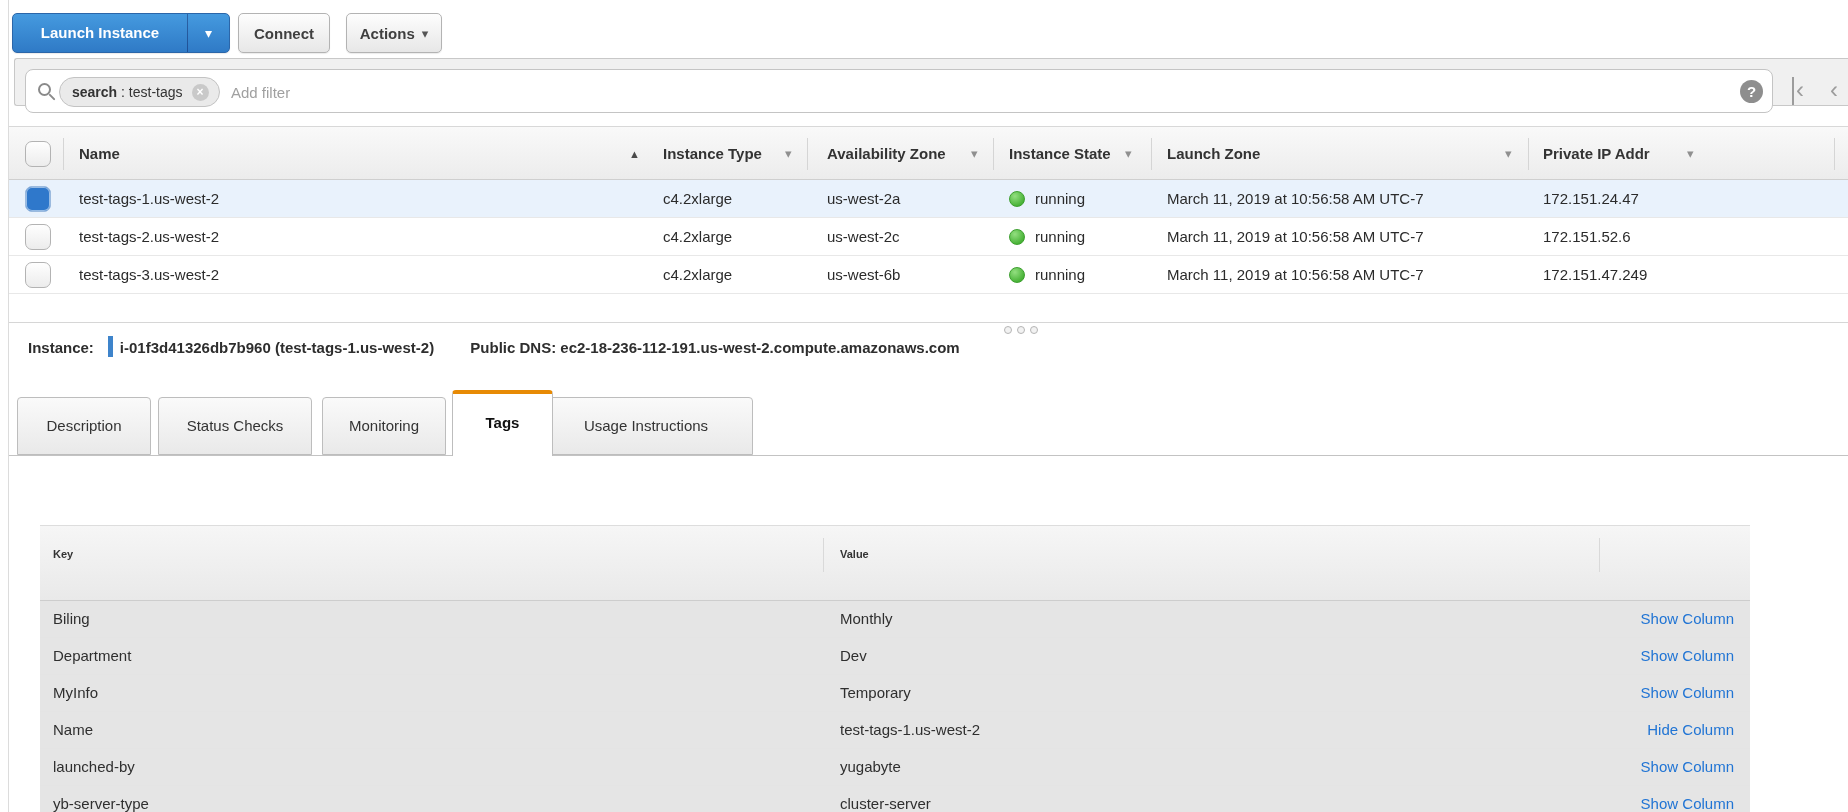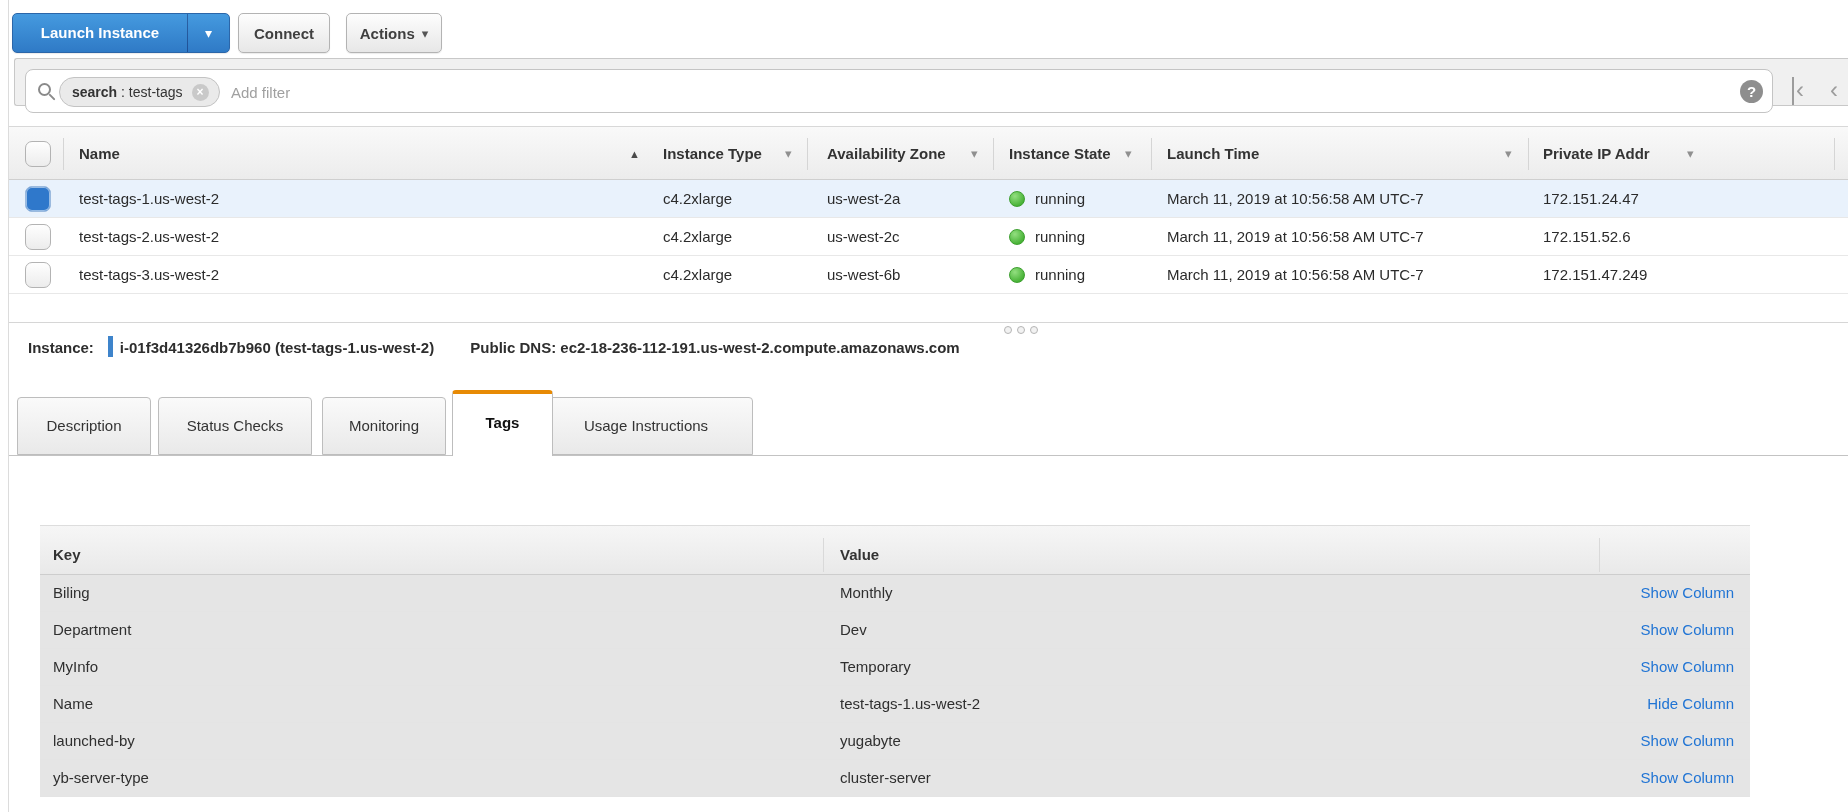--- a/index.html
+++ b/index.html
@@ -103,23 +103,23 @@
     border-bottom:none; font-weight:bold; color:#111; z-index:2; line-height:58px; }
   .tab-desc { left:17px; width:134px; }
   .tab-status { left:158px; width:154px; }
   .tab-mon { left:322px; width:124px; }
   .tab-tags { left:452px; width:101px; }
   .tab-usage { left:539px; width:214px; }
 
   
   .addedit { position:absolute; left:38px; top:470px; width:152px; height:42px; }
   .ttable { position:absolute; left:40px; top:525px; width:1710px; }
-  .thead { position:relative; height:50px; background:linear-gradient(#f6f6f6,#e9e9e9);
+  .thead { position:relative; height:76px; background:linear-gradient(#f6f6f6,#e9e9e9);
     border-top:1px solid #ddd; border-bottom:1px solid #cdcdcd;
-    font-weight:bold; font-size:15px; color:#333; }
+    font-weight:bold; font-size:11px; color:#333; }
   .thead .tcell { position:absolute; top:0; line-height:57px; }
   .tdiv { position:absolute; top:12px; width:1px; height:34px; background:#d9d9d9; }
   .trow { position:relative; height:37px; border-bottom:1px solid #e4e4e4; background:#e5e5e5; }
   .trow .tcell { position:absolute; top:0; line-height:36px; font-size:15px; color:#2f2f2f; }
   .t-key { left:13px; }
   .t-val { left:800px; }
   .t-act { right:16px; }
   .t-act a { color:var(--link-blue,#2074d4); text-decoration:none; cursor:pointer; }
 </style>
 </head>
@@ -167,21 +167,21 @@
         <div class="hdiv" style="left:54px"></div>
         <span class="cell c-type">Instance Type</span>
         <span class="cell c-type-caret caret">▾</span>
         <div class="hdiv" style="left:798px"></div>
         <span class="cell c-az">Availability Zone</span>
         <span class="cell c-az-caret caret">▾</span>
         <div class="hdiv" style="left:984px"></div>
         <span class="cell c-state" style="left:1000px">Instance State</span>
         <span class="cell c-state-caret caret">▾</span>
         <div class="hdiv" style="left:1142px"></div>
-        <span class="cell c-ltime">Launch Time</span>
+        <span class="cell c-ltime">Launch Zone</span>
         <span class="cell c-ltime-caret caret">▾</span>
         <div class="hdiv" style="left:1519px"></div>
         <span class="cell c-pip">Private IP Addr</span>
         <span class="cell c-pip-caret caret">▾</span>
         <div class="hdiv" style="left:1825px"></div>
       </div>
 
       <div class="irow sel" style="top:54px">
         <span class="cb checked"></span>
         <span class="cell c-name">test-tags-1.us-west-2</span>

